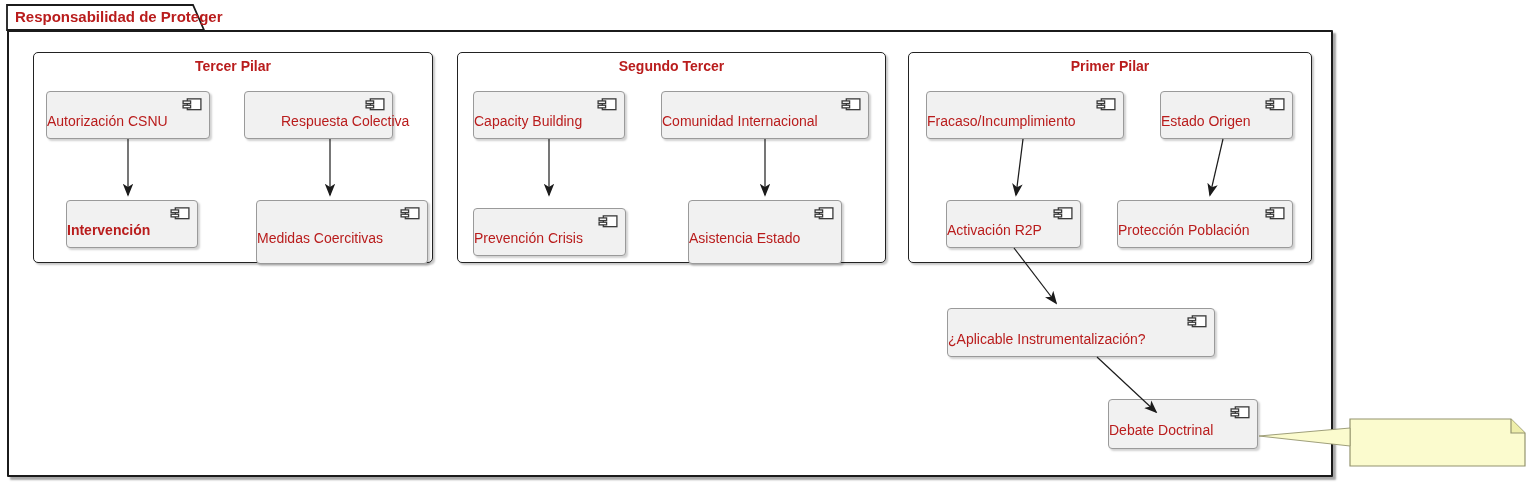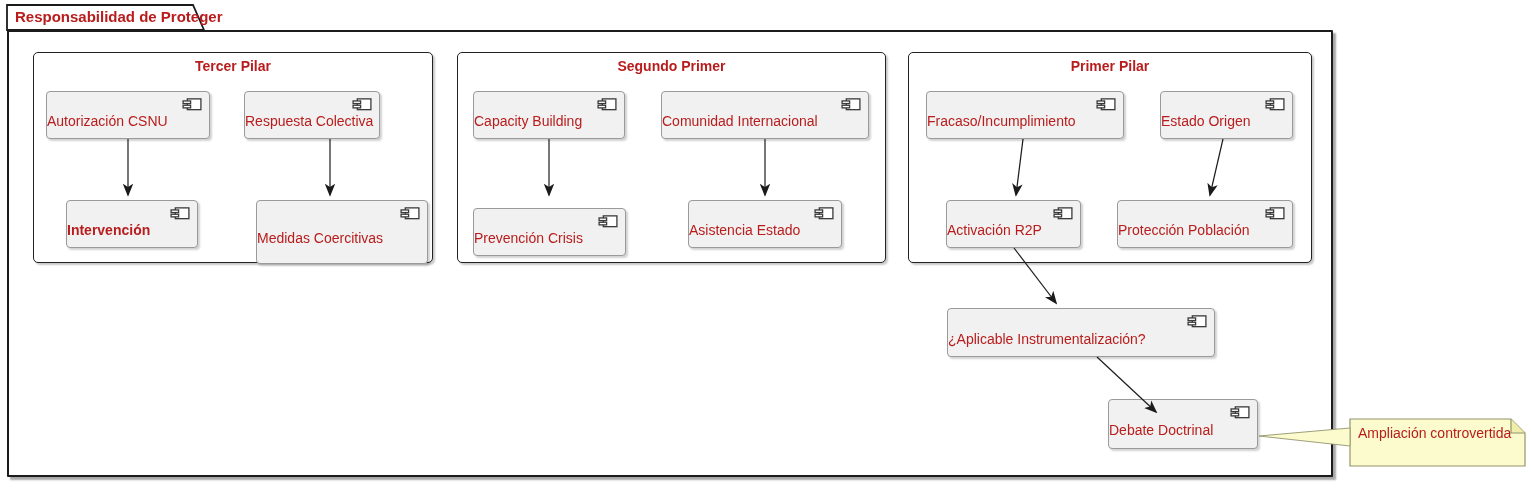--- a/index.html
+++ b/index.html
@@ -65,36 +65,36 @@
     <polygon id="tab-poly" fill="#ffffff" stroke="#1b1b1b" stroke-width="1.8" points="7,5 193,5 204,30 7,30"></polygon>
   </svg>
 
   <div id="frame-title">Responsabilidad de Proteger</div>
 
   <div id="packages-layer">
       <div class="package" style="left: 33px; top: 52px; width: 400px; height: 211px;">
         <div class="package-title">Tercer Pilar</div>
       </div>
       <div class="package" style="left: 457px; top: 52px; width: 429px; height: 211px;">
-        <div class="package-title">Segundo Primer</div>
+        <div class="package-title">Segundo Tercer</div>
       </div>
       <div class="package" style="left: 908px; top: 52px; width: 404px; height: 211px;">
         <div class="package-title">Primer Pilar</div>
       </div>
     </div>
   <div id="nodes-layer">
       <div class="node" style="left: 46px; top: 91px; width: 164px; height: 48px;">
         <svg viewBox="0 0 22 16" class="comp-icon">
           <rect x="6" y="2" width="14.5" height="11.5" fill="#ffffff" stroke="#3b3b3b" stroke-width="1.4"></rect>
           <rect x="1.5" y="4.2" width="8" height="2.8" fill="#ffffff" stroke="#3b3b3b" stroke-width="1.4"></rect>
           <rect x="1.5" y="8.8" width="8" height="2.8" fill="#ffffff" stroke="#3b3b3b" stroke-width="1.4"></rect>
         </svg>
         <span>Autorización CSNU</span>
       </div>
-      <div class="node" style="left: 244px; top: 91px; width: 136px; height: 48px;">
+      <div class="node" style="left: 244px; top: 91px; width: 149px; height: 48px; padding-left: 36px;">
         <svg viewBox="0 0 22 16" class="comp-icon">
           <rect x="6" y="2" width="14.5" height="11.5" fill="#ffffff" stroke="#3b3b3b" stroke-width="1.4"></rect>
           <rect x="1.5" y="4.2" width="8" height="2.8" fill="#ffffff" stroke="#3b3b3b" stroke-width="1.4"></rect>
           <rect x="1.5" y="8.8" width="8" height="2.8" fill="#ffffff" stroke="#3b3b3b" stroke-width="1.4"></rect>
         </svg>
         <span>Respuesta Colectiva</span>
       </div>
       <div class="node" style="left: 66px; top: 200px; width: 132px; height: 48px; font-weight: bold;">
         <svg viewBox="0 0 22 16" class="comp-icon">
           <rect x="6" y="2" width="14.5" height="11.5" fill="#ffffff" stroke="#3b3b3b" stroke-width="1.4"></rect>
@@ -128,21 +128,21 @@
         <span>Comunidad Internacional</span>
       </div>
       <div class="node" style="left: 473px; top: 208px; width: 153px; height: 48px;">
         <svg viewBox="0 0 22 16" class="comp-icon">
           <rect x="6" y="2" width="14.5" height="11.5" fill="#ffffff" stroke="#3b3b3b" stroke-width="1.4"></rect>
           <rect x="1.5" y="4.2" width="8" height="2.8" fill="#ffffff" stroke="#3b3b3b" stroke-width="1.4"></rect>
           <rect x="1.5" y="8.8" width="8" height="2.8" fill="#ffffff" stroke="#3b3b3b" stroke-width="1.4"></rect>
         </svg>
         <span>Prevención Crisis</span>
       </div>
-      <div class="node" style="left: 688px; top: 200px; width: 154px; height: 48px;">
+      <div class="node" style="left: 688px; top: 200px; width: 154px; height: 64px;">
         <svg viewBox="0 0 22 16" class="comp-icon">
           <rect x="6" y="2" width="14.5" height="11.5" fill="#ffffff" stroke="#3b3b3b" stroke-width="1.4"></rect>
           <rect x="1.5" y="4.2" width="8" height="2.8" fill="#ffffff" stroke="#3b3b3b" stroke-width="1.4"></rect>
           <rect x="1.5" y="8.8" width="8" height="2.8" fill="#ffffff" stroke="#3b3b3b" stroke-width="1.4"></rect>
         </svg>
         <span>Asistencia Estado</span>
       </div>
       <div class="node" style="left: 926px; top: 91px; width: 198px; height: 48px;">
         <svg viewBox="0 0 22 16" class="comp-icon">
           <rect x="6" y="2" width="14.5" height="11.5" fill="#ffffff" stroke="#3b3b3b" stroke-width="1.4"></rect>
@@ -192,21 +192,20 @@
         <span>Debate Doctrinal</span>
       </div>
     </div>
 
   <svg id="under-svg" width="1531" height="488">
       <path d="M1350,419 H1511 L1525,433 V466 H1350 Z" fill="#fbfbce" stroke="#94946e" stroke-width="1.2"></path>
       <path d="M1511,419 V433 H1525" fill="#eeeeaa" stroke="#94946e" stroke-width="1.2"></path>
     </svg>
 
   <div id="note-text" style="left: 1358px; top: 423px;">
-      <div>Ampliación controvertida</div>
     </div>
 
   <svg id="over-svg" width="1531" height="488">
     <defs>
       <marker id="arrowhead" viewBox="0 0 10 8" refX="8.6" refY="4" markerWidth="11" markerHeight="9" orient="auto">
         <path d="M0,0 L10,4 L0,8 L2.6,4 Z" fill="#1b1b1b"></path>
       </marker>
     </defs>
   <line x1="128" y1="139" x2="128" y2="195" stroke="#1b1b1b" stroke-width="1.2" marker-end="url(#arrowhead)"></line>
       <line x1="330" y1="139" x2="330" y2="195" stroke="#1b1b1b" stroke-width="1.2" marker-end="url(#arrowhead)"></line>

